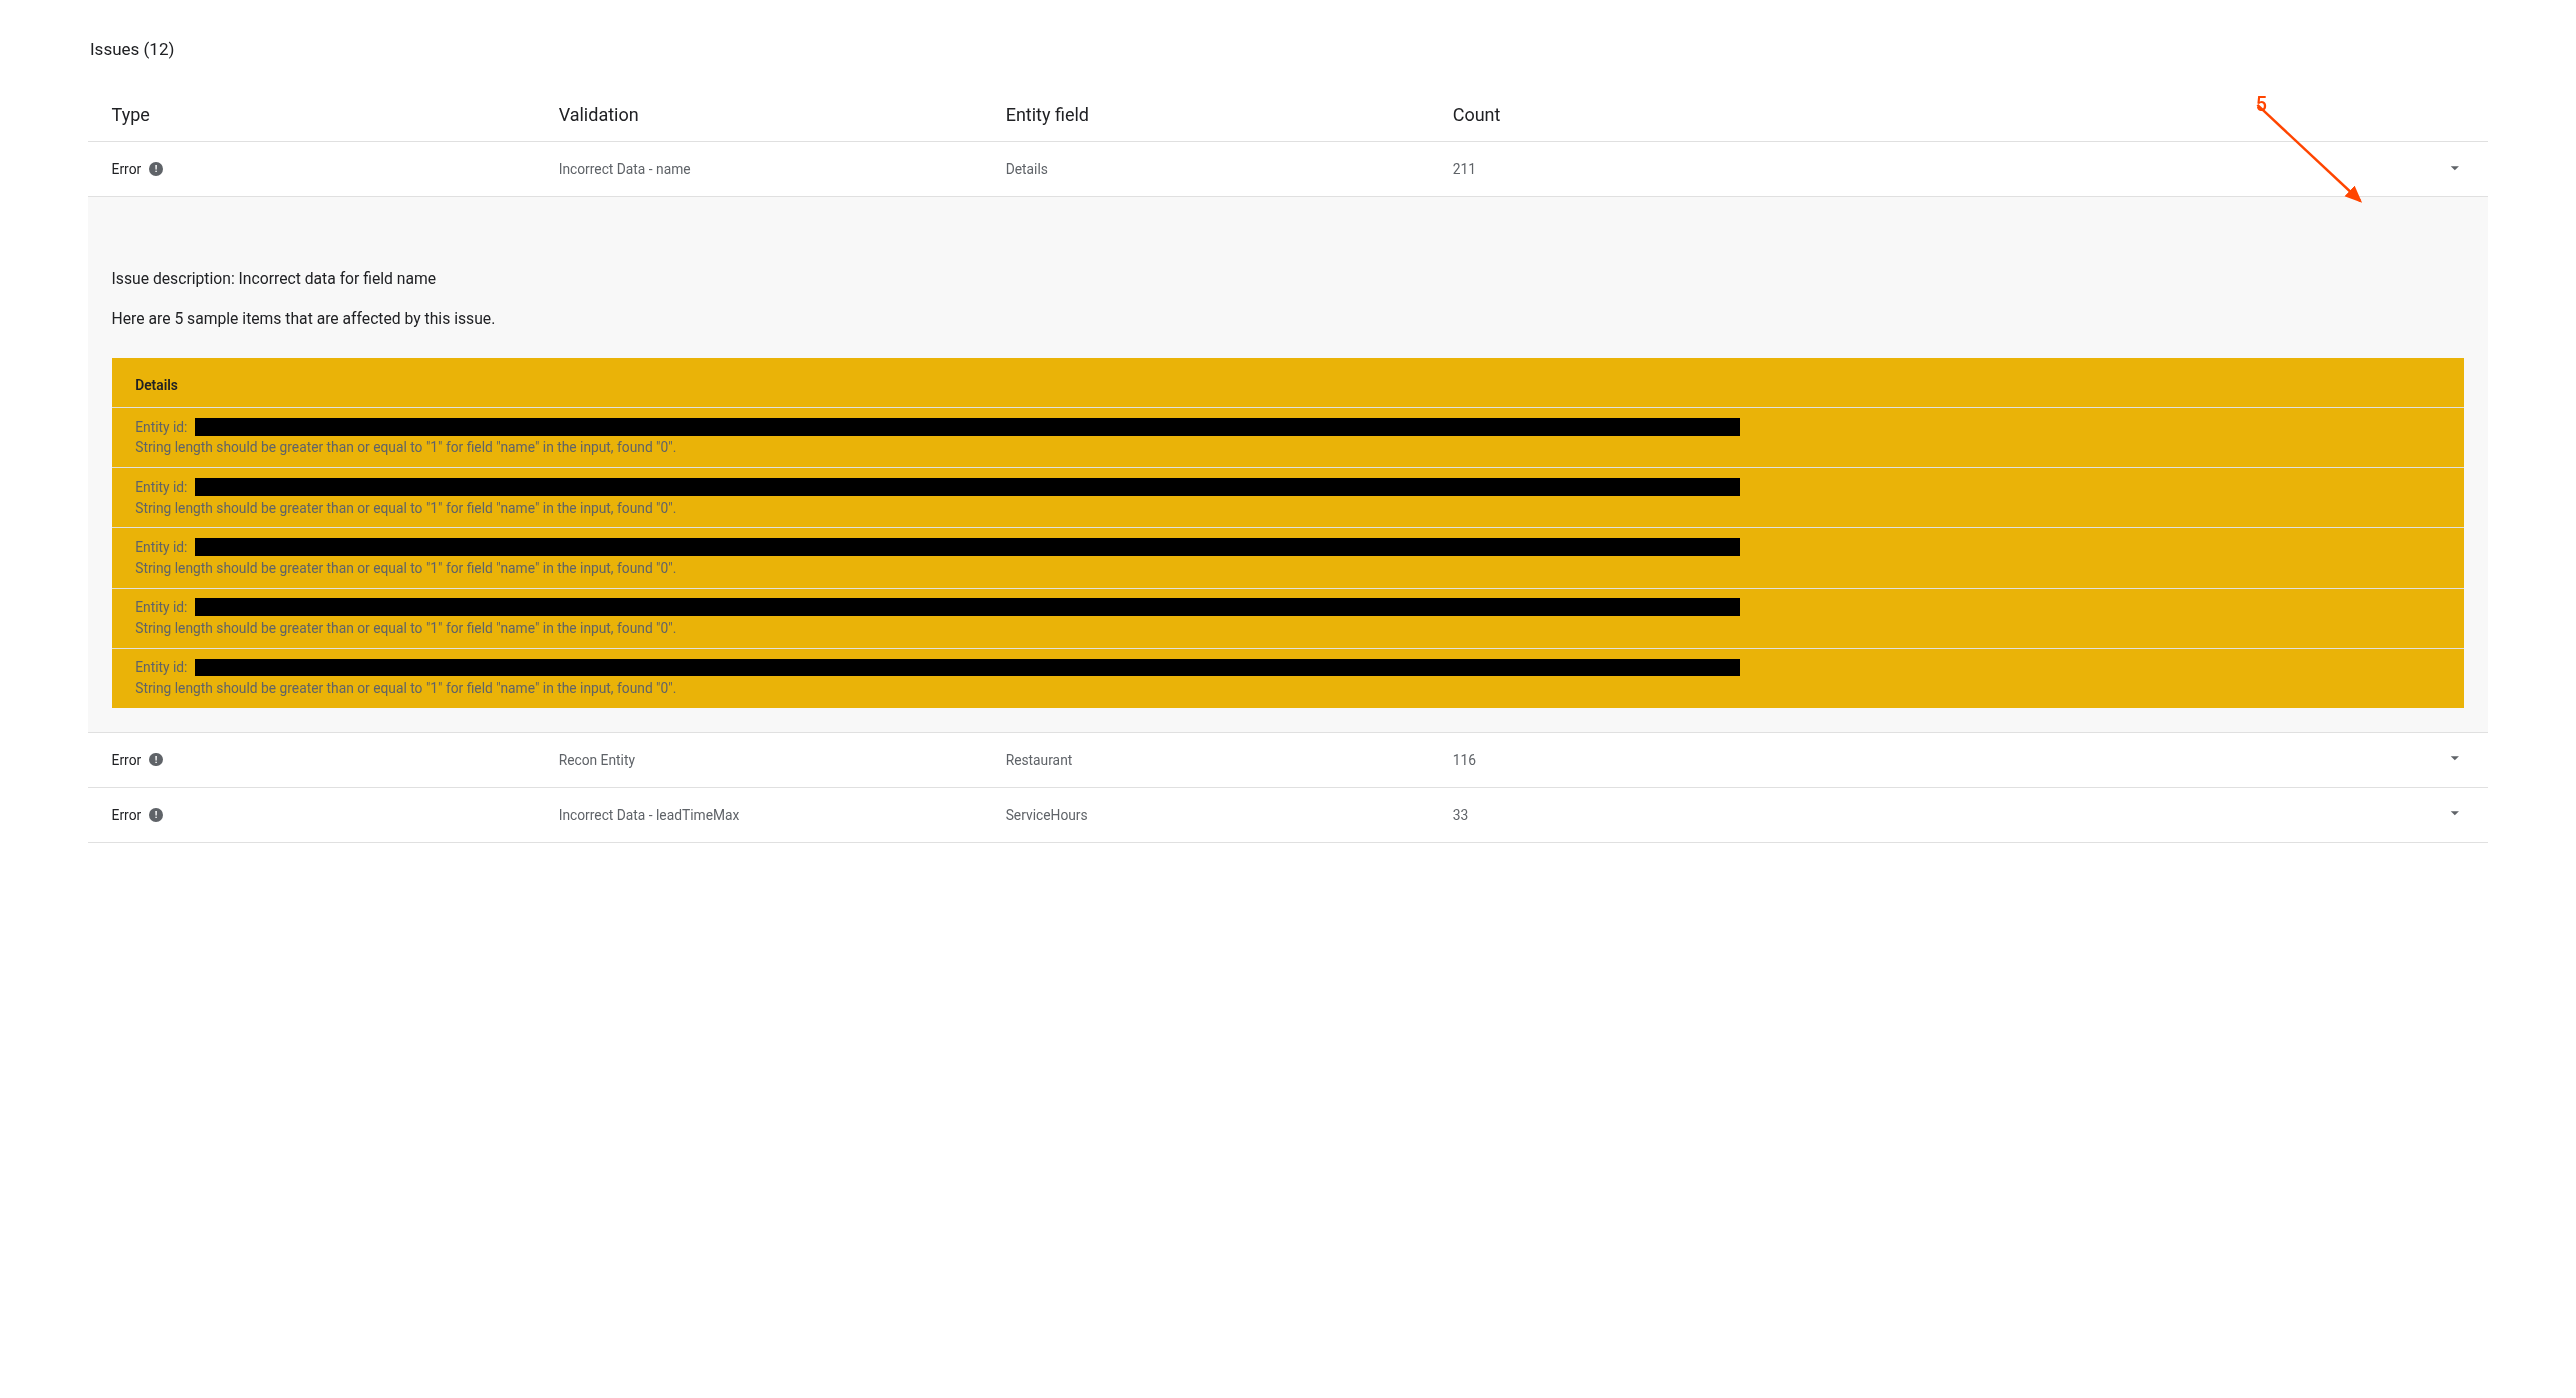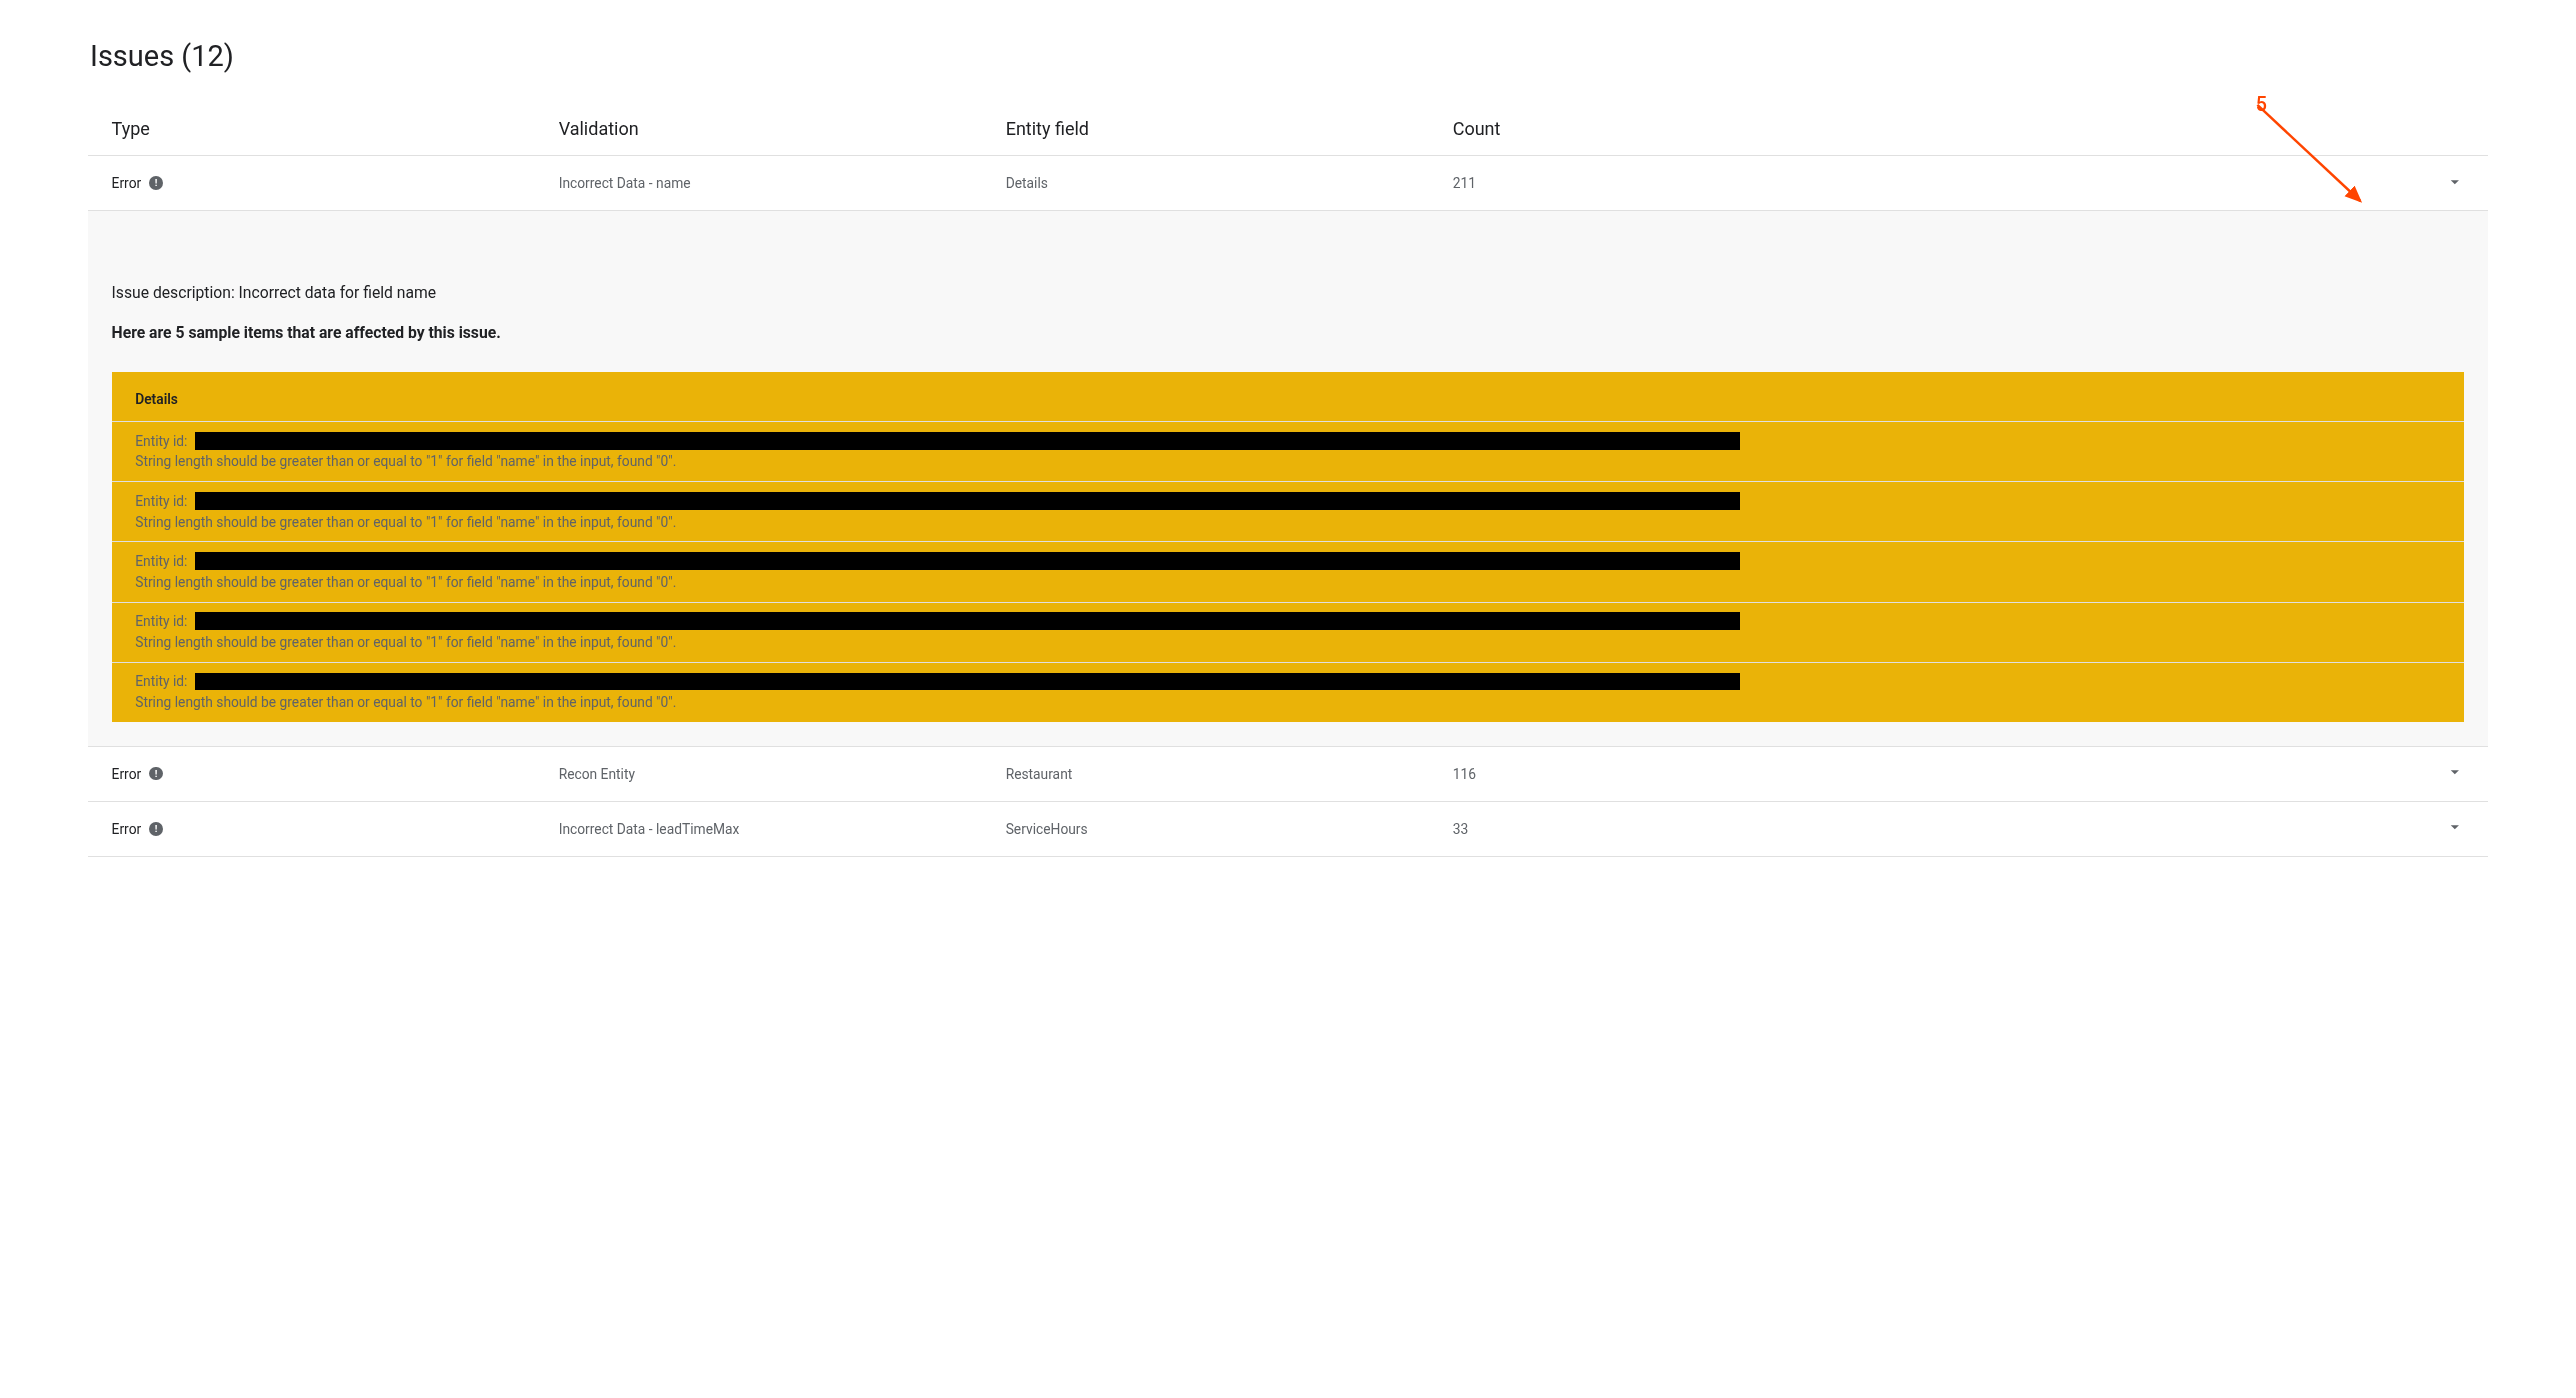--- a/index.html
+++ b/index.html
@@ -8,21 +8,21 @@
       padding: 0;
     }
     body {
       font-family: -apple-system, BlinkMacSystemFont, "Segoe UI", Roboto, Helvetica, Arial, sans-serif;
       background: #fff;
       color: #202124;
       padding: 39px 88px 39px 88px;
       font-size: 13.8px;
     }
     .page-title {
-      font-size: 29px;
+      font-size: 17px;
       font-weight: 400;
       margin-bottom: 29.5px;
       margin-left: 2px;
     }
     .issues-table {
       width: 100%;
     }
     .table-header {
       display: flex;
       padding: 15.7px 23.6px;
@@ -80,21 +80,20 @@
     .issue-description {
       font-size: 15.7px;
       color: #202124;
       margin-bottom: 21.6px;
       margin-top: 48px;
     }
     .sample-text {
       font-size: 15.7px;
       color: #202124;
       margin-bottom: 29.5px;
-      font-weight: bold;
     }
     .details-card {
       background: #eab308;
       padding: 0;
     }
     .details-title {
       font-weight: 600;
       font-size: 13.8px;
       padding: 19.7px 23.6px 13.8px 23.6px;
       border-bottom: 1px solid #e0e0e0;

